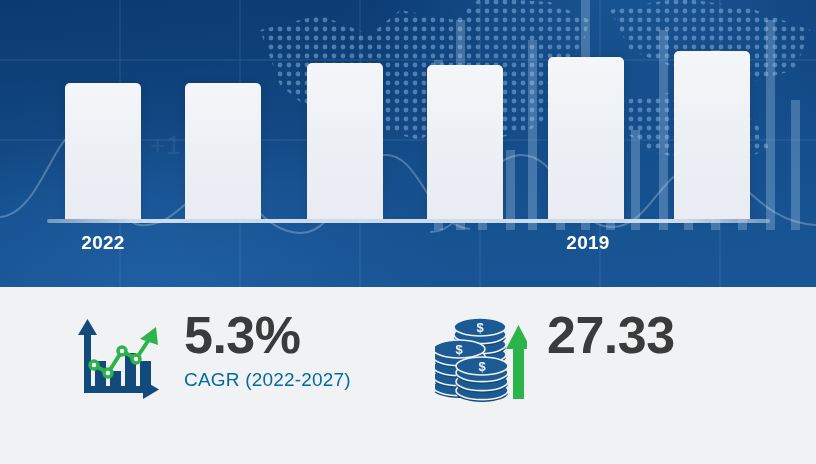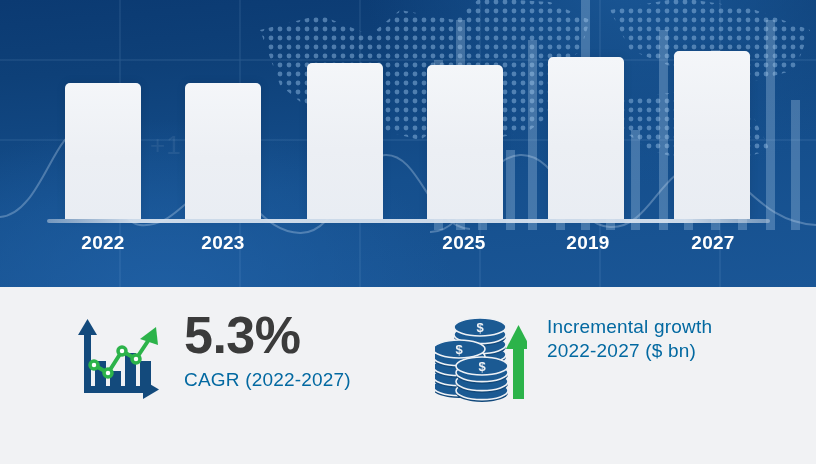--- a/index.html
+++ b/index.html
@@ -225,24 +225,21 @@
       <div class="bar" style="left:65px; top:83px; height:136px;"></div>
       <div class="bar" style="left:185px; top:83px; height:136px;"></div>
       <div class="bar" style="left:307px; top:63px; height:156px;"></div>
       <div class="bar" style="left:427px; top:65px; height:154px;"></div>
       <div class="bar" style="left:548px; top:57px; height:162px;"></div>
       <div class="bar" style="left:674px; top:51px; height:168px;"></div>
 
       <div class="axis-line"></div>
 
       <div class="year-label" style="left:48px;">2022</div>
-      <div class="year-label" style="left:168px;">2023</div>
-      <div class="year-label" style="left:409px;">2025</div>
       <div class="year-label" style="left:533px;">2019</div>
-      <div class="year-label" style="left:658px;">2027</div>
     </div>
   </div>
 
   <div class="stats">
 
     <div class="stat stat-1">
       <div class="stat-icon">
         <svg width="96" height="92" viewBox="0 0 96 92">
 
           <g fill="#134a7c">
@@ -313,19 +310,18 @@
             <text x="0" y="55.5" text-anchor="middle" font-family="'Liberation Sans',sans-serif" font-size="13" font-weight="bold" fill="#eef1f5">$</text>
           </g>
 
           <g fill="#2cb34a">
             <rect x="78" y="30" width="11" height="54"></rect>
             <polygon points="83.5,10 96,34 71,34"></polygon>
           </g>
         </svg>
       </div>
       <div class="stat-text">
-        <div class="stat-label">Incremental growth
-2022-2027  ($ bn)</div>
+        <div class="stat-value">27.33</div>
       </div>
     </div>
 
   </div>
 </div>
 
 </body></html>

